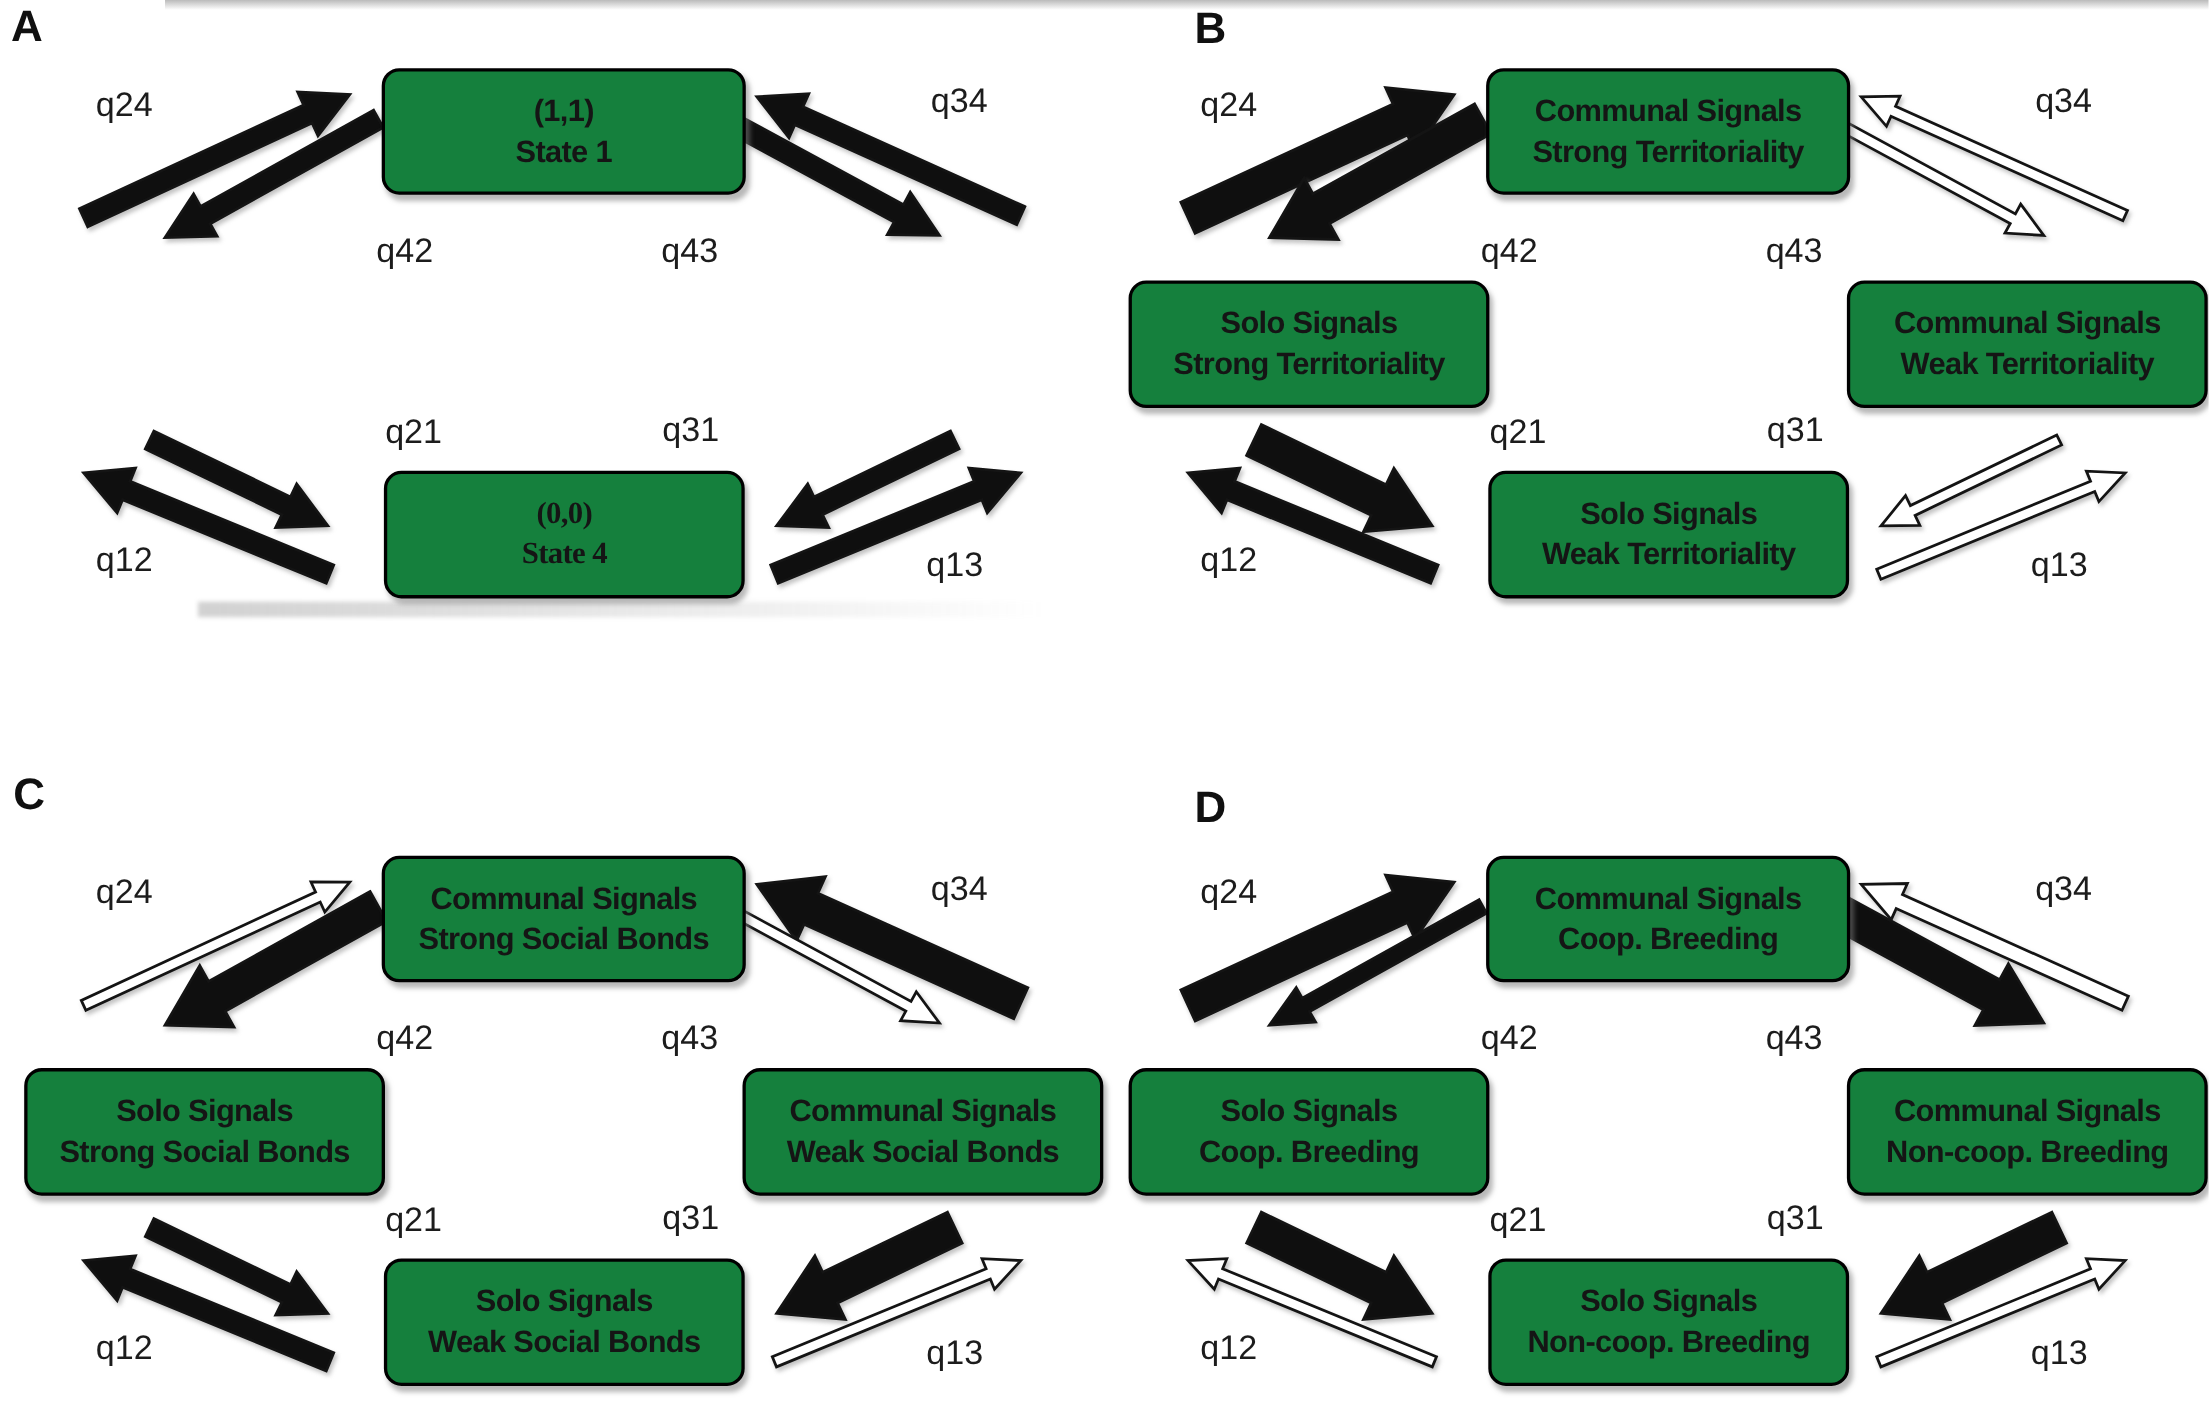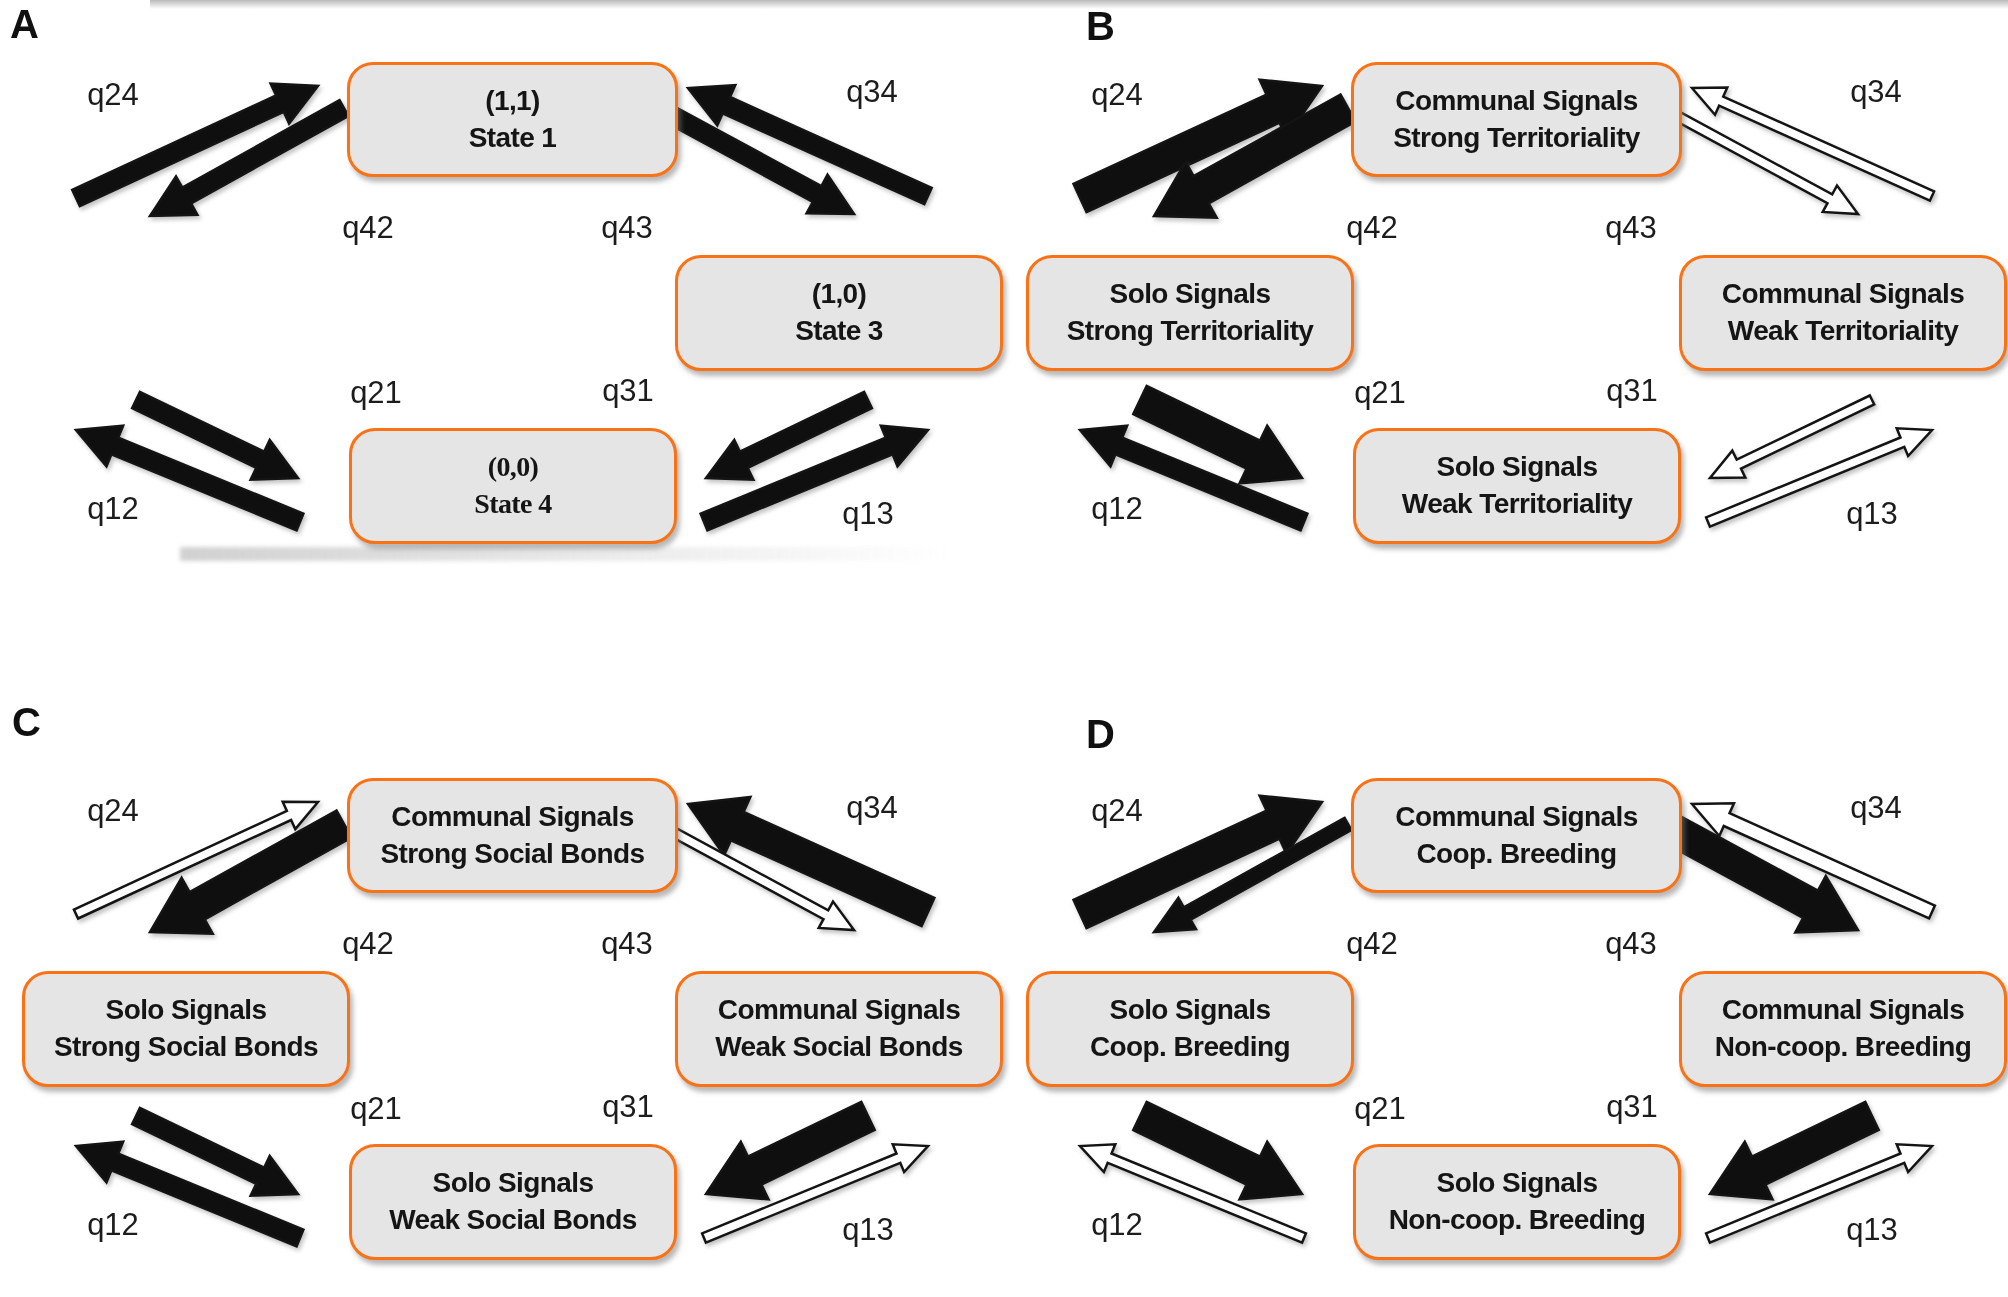--- a/index.html
+++ b/index.html
@@ -18,21 +18,21 @@
   }
 
   #arrows { position:absolute; left:0; top:0; z-index:1; }
   polygon.arrow {
     stroke:#141414; stroke-width:2.5; stroke-linejoin:miter;
     filter:drop-shadow(2px 3px 2px rgba(120,120,120,.45));
   }
 
   .state-box {
     position:absolute; box-sizing:border-box;
-    background:#e5e5e5; border:3px solid #f97316; border-radius:26px;
+    background:#15803d; border:3px solid #000000; border-radius:16px;
     display:flex; flex-direction:column; align-items:center; justify-content:center;
     box-shadow:3px 5px 5px rgba(125,125,125,.55);
     z-index:2;
   }
   .box-line {
     font-weight:700; font-size:28px; line-height:1.32; color:#151515;
     letter-spacing:-0.6px; white-space:nowrap;
   }
   .q-label {
     position:absolute; transform:translate(-50%,-50%);
@@ -79,24 +79,20 @@
       <polygon class="arrow" points="1658.6,839.6 1803.1,917.9 1795.3,932.4 1858.0,930.0 1825.8,876.1 1817.9,890.7 1673.4,812.4" fill="#0f0f0f"></polygon>
       <polygon class="arrow" points="1133.3,1130.0 1246.6,1184.5 1239.5,1199.4 1302.0,1194.0 1267.2,1141.7 1260.1,1156.6 1146.7,1102.0" fill="#0f0f0f"></polygon>
       <polygon class="arrow" points="1865.3,1102.0 1751.9,1156.6 1744.8,1141.7 1710.0,1194.0 1772.5,1199.4 1765.4,1184.5 1878.7,1130.0" fill="#0f0f0f"></polygon>
       <polygon class="arrow" points="1305.9,1233.4 1111.5,1153.5 1115.3,1144.3 1080.0,1146.0 1103.9,1172.0 1107.7,1162.8 1302.1,1242.6" fill="#ffffff"></polygon>
       <polygon class="arrow" points="1709.9,1242.6 1904.3,1162.8 1908.1,1172.0 1932.0,1146.0 1896.7,1144.3 1900.5,1153.5 1706.1,1233.4" fill="#ffffff"></polygon>
     </svg>
 <div class="panel-letter" style="left: 10px; top: 2px;">A</div>
     <div class="state-box" style="left: 347px; top: 62px; width: 331px; height: 115px;">
       <span class="box-line">(1,1)</span>
       <span class="box-line">State 1</span>
-    </div>
-    <div class="state-box" style="left: 675px; top: 255px; width: 328px; height: 116px;">
-      <span class="box-line">(1,0)</span>
-      <span class="box-line">State 3</span>
     </div>
     <div class="state-box" style="left: 349px; top: 428px; width: 328px; height: 116px; font-family: Liberation Serif, serif;">
       <span class="box-line">(0,0)</span>
       <span class="box-line">State 4</span>
     </div>
     <div class="q-label" style="left: 113px; top: 95px;">q24</div>
     <div class="q-label" style="left: 368px; top: 228px;">q42</div>
     <div class="q-label" style="left: 872px; top: 92px;">q34</div>
     <div class="q-label" style="left: 627px; top: 228px;">q43</div>
     <div class="q-label" style="left: 376px; top: 393px;">q21</div>

